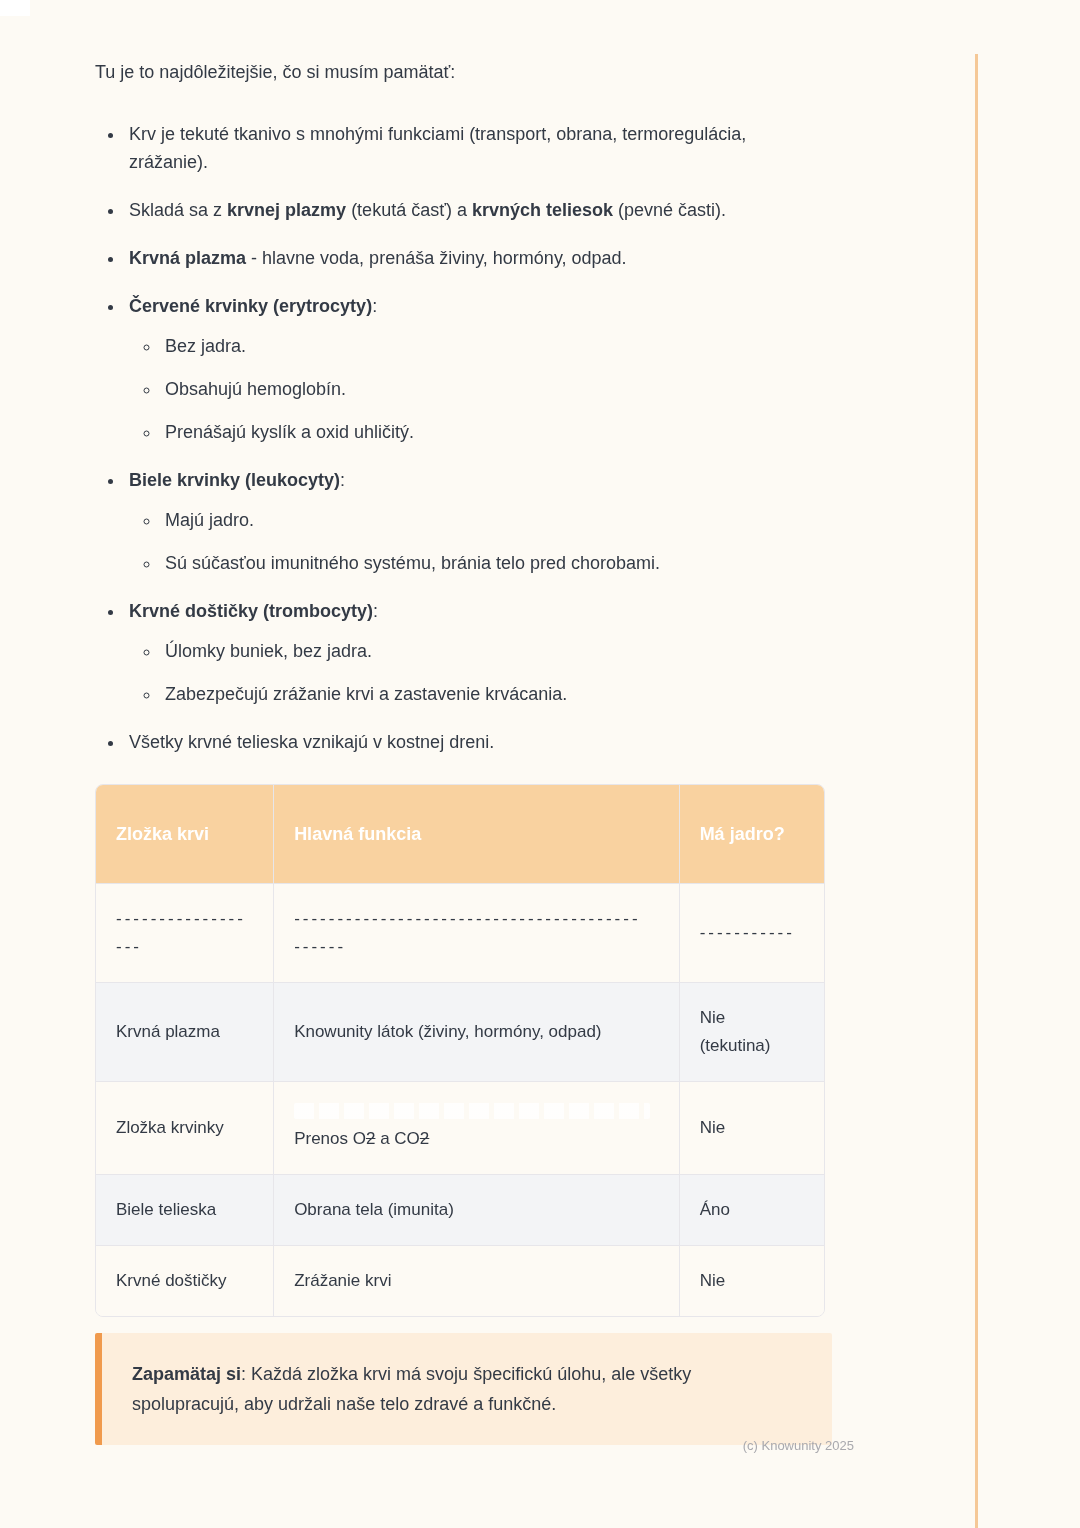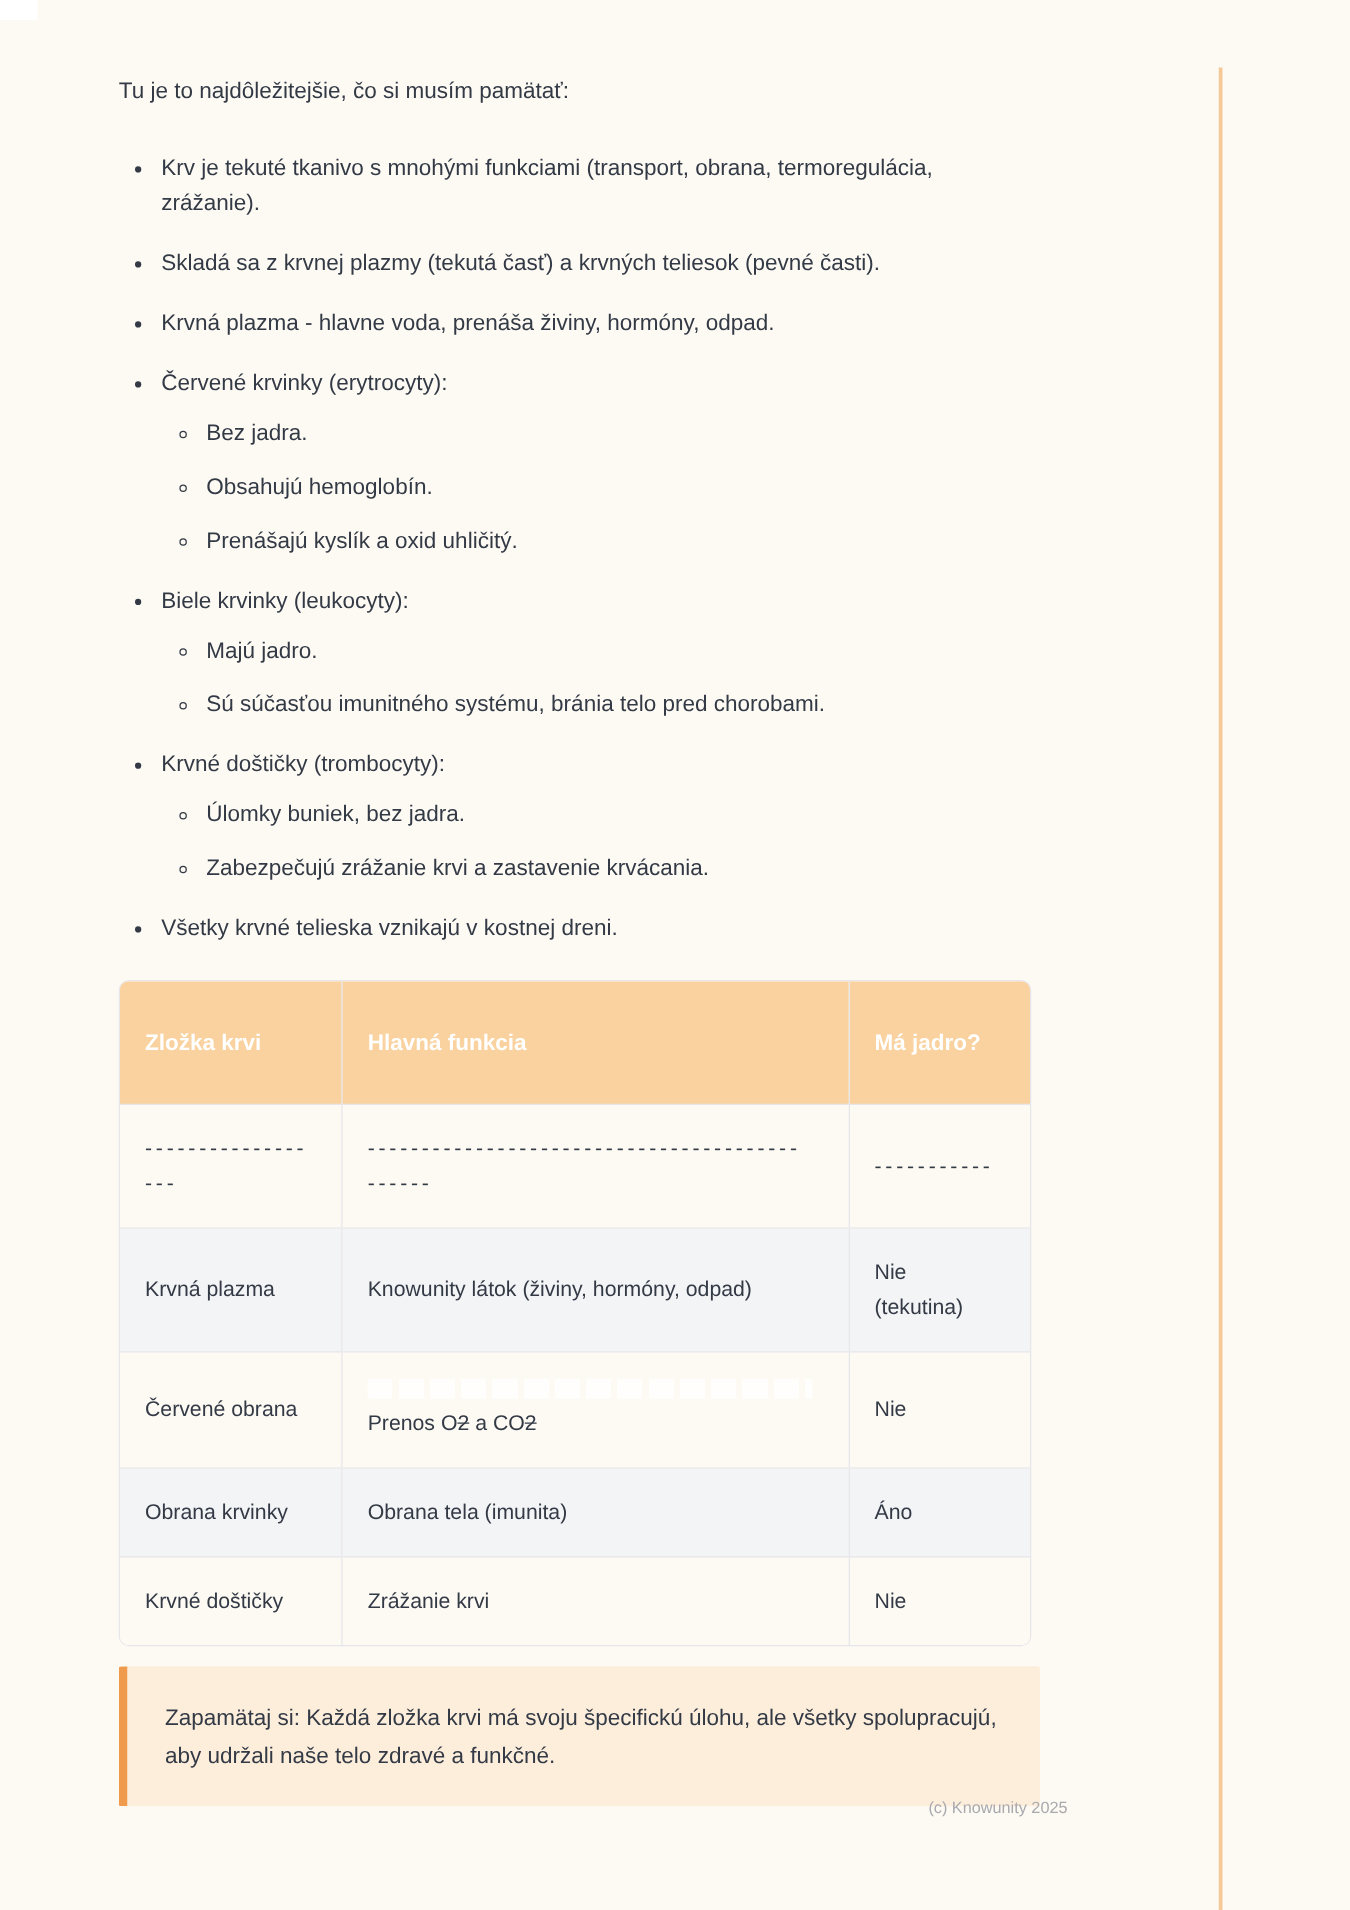--- a/index.html
+++ b/index.html
@@ -20,21 +20,21 @@
     padding-left:30px;
     width:735px;
     font-size:18px;
     line-height:28px;
     list-style: disc;
   }
   ul.notes > li { margin-bottom:20px; padding-left:4px; }
   ul.sub { list-style: circle; padding-left:32px; margin-top:12px; width:auto; }
   ul.sub > li { margin-bottom:15px; padding-left:4px; }
 
-  .bold { font-weight:400; }
+  .bold { font-weight:700; }
   .strike { text-decoration: line-through; }
 
   .table-wrap {
     margin-top:28px;
     width:730px;
     border:1px solid var(--border, #e7e6ea);
     border-radius:8px;
     overflow:hidden;
   }
   table { width:100%; border-collapse: collapse; font-size:17px; table-layout:fixed; }
@@ -154,26 +154,26 @@
 ------</span></td>
               <td><span>-----------</span></td>
             </tr>
             <tr>
               <td><span>Krvná plazma</span></td>
               <td><span>Knowunity látok (živiny, hormóny, odpad)</span></td>
               <td><span>Nie
 (tekutina)</span></td>
             </tr>
             <tr>
-              <td><span>Červené obrana</span></td>
+              <td><span>Zložka krvinky</span></td>
               <td><div class="stripe-artifact"></div><span>Prenos O</span><span class="strike">2</span><span> a CO</span><span class="strike">2</span></td>
               <td><span>Nie</span></td>
             </tr>
             <tr>
-              <td><span>Obrana krvinky</span></td>
+              <td><span>Biele telieska</span></td>
               <td><span>Obrana tela (imunita)</span></td>
               <td><span>Áno</span></td>
             </tr>
             <tr>
               <td><span>Krvné doštičky</span></td>
               <td><span>Zrážanie krvi</span></td>
               <td><span>Nie</span></td>
             </tr>
           </tbody>
       </table>

